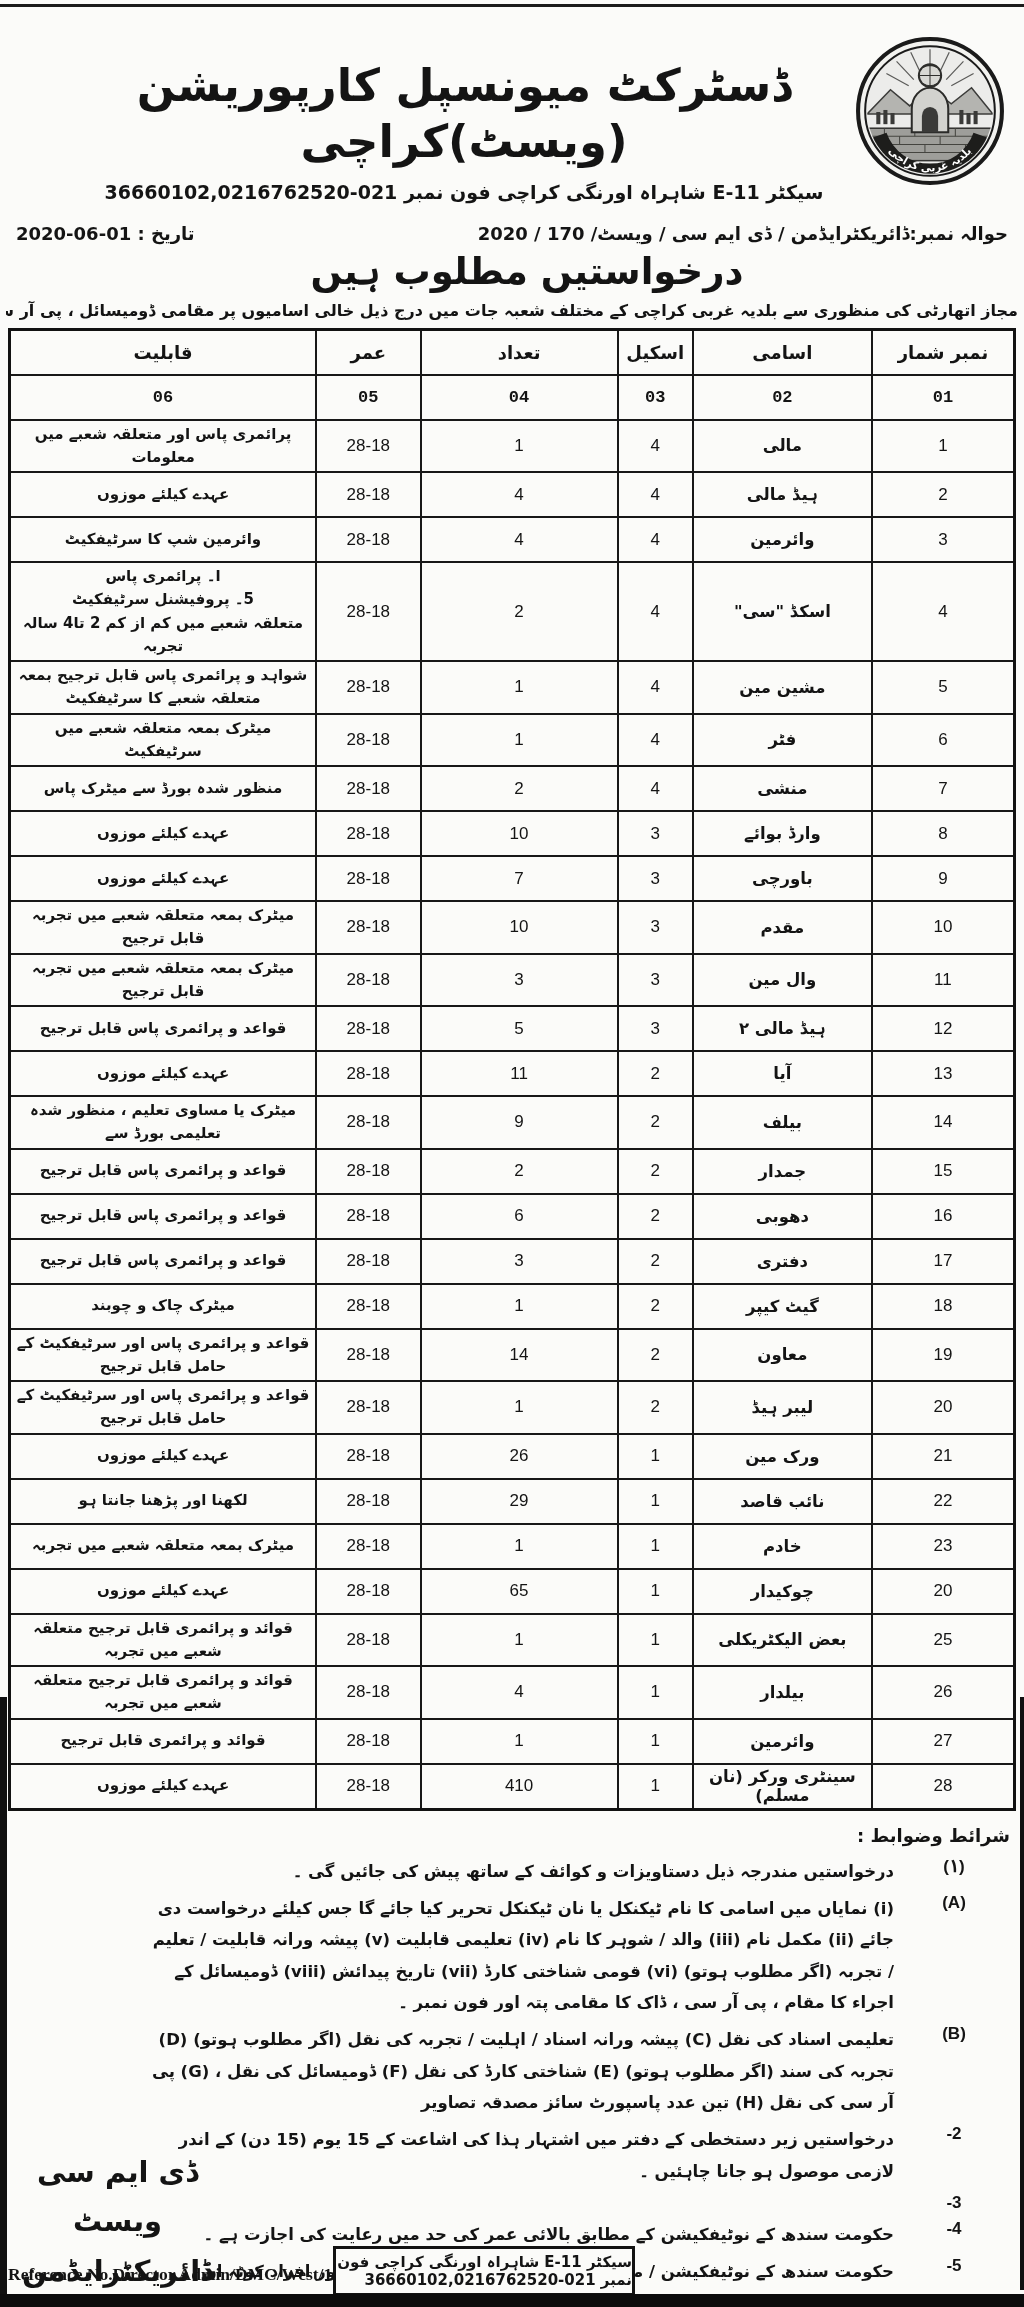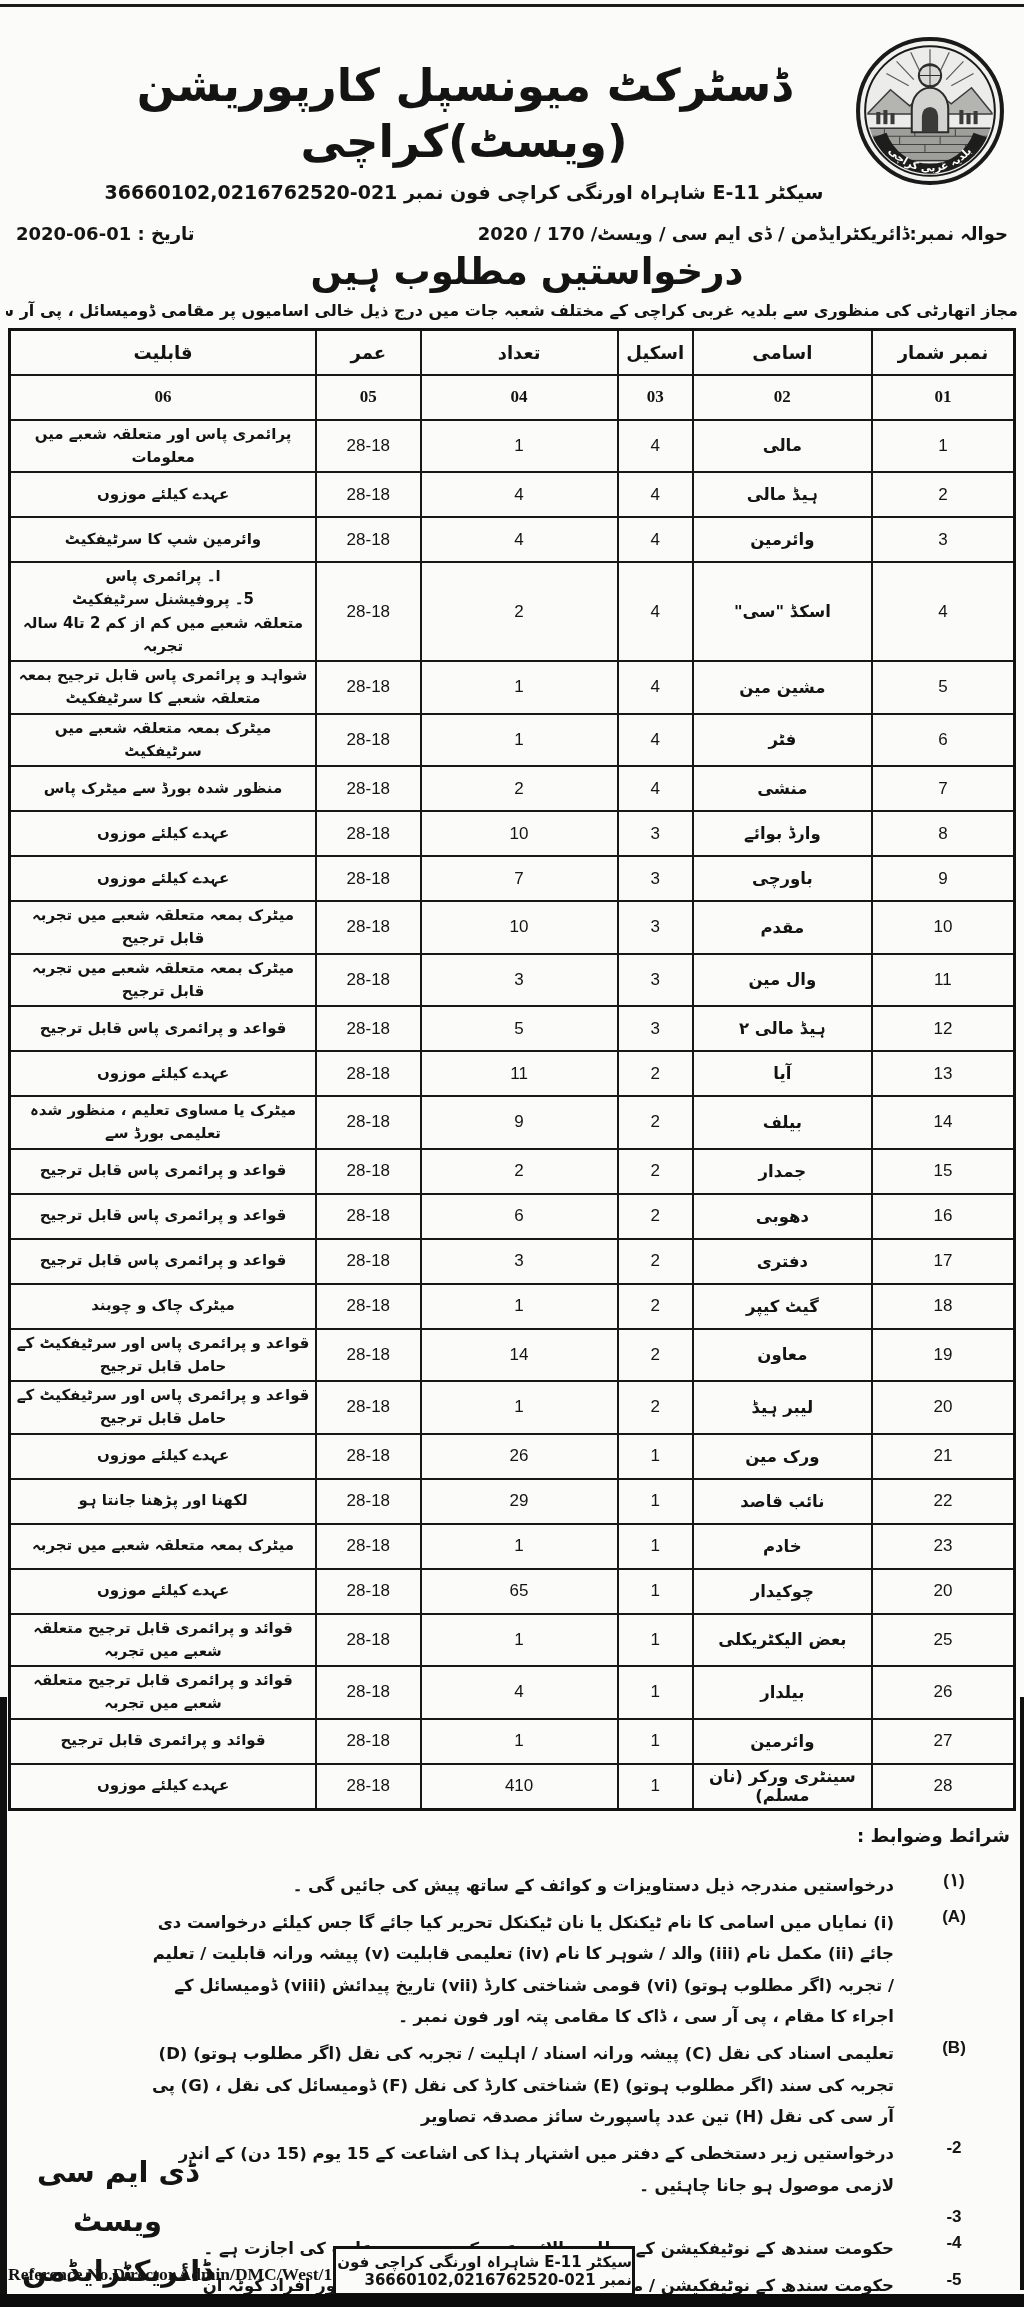--- a/index.html
+++ b/index.html
@@ -29,29 +29,29 @@
          margin:8px 6px 8px 6px;overflow:hidden;}
 
   
   .jobs-table{width:1008px;margin:0 8px;border-collapse:collapse;table-layout:fixed;
               border:3px solid #121212;}
   .jobs-table th,.jobs-table td{
     border:2px solid #181818;text-align:center;vertical-align:middle;
     padding:2px 5px;height:39px;font-weight:bold;
   }
   .jobs-table th{font-size:18px;}
-  .num-row td{font-family:Liberation Serif, serif;font-size:17px;font-weight:bold;}
+  .num-row td{font-family:Liberation Mono, monospace;font-size:17px;font-weight:bold;}
   td.c-serial,td.c-scale,td.c-count,td.c-age{
     font-family:"Liberation Sans",sans-serif;font-weight:normal;font-size:17px;direction:ltr;}
   td.c-pos{font-size:16.5px;}
   td.c-qual{font-size:15px;white-space:pre-line;line-height:1.55;}
 
   
   .conditions{margin:14px 10px 0 14px;}
-  .cond-heading{font-size:18px;font-weight:bold;margin:0 4px 24px 0;}
+  .cond-heading{font-size:18px;font-weight:bold;margin:0 4px 10px 0;}
   .cond-item{display:flex;margin-bottom:6px;}
   .cond-marker{flex:0 0 120px;display:flex;justify-content:center;align-items:flex-start;
                font-weight:bold;font-size:17px;font-family:"Liberation Sans",sans-serif;}
   .cond-text{flex:1;font-size:16.5px;font-weight:bold;line-height:1.9;
              padding-left:130px;text-align:right;}
 
   
   .signature{position:absolute;left:20px;top:2148px;width:195px;text-align:center;
              font-size:29px;font-weight:bold;line-height:1.7;direction:rtl;}
   .footer-ref{position:absolute;left:8px;top:2264px;direction:ltr;

